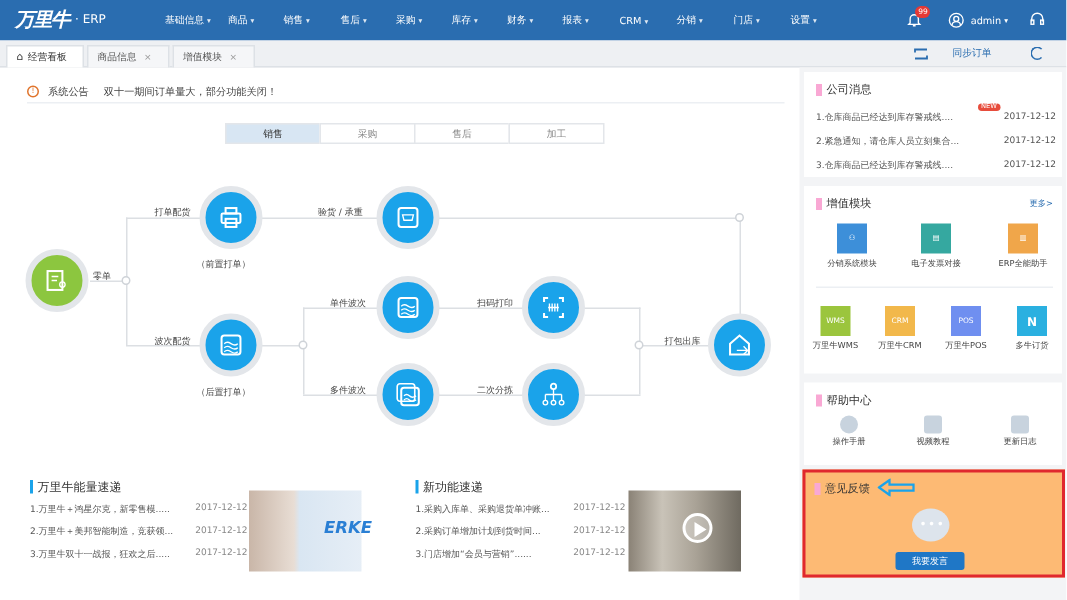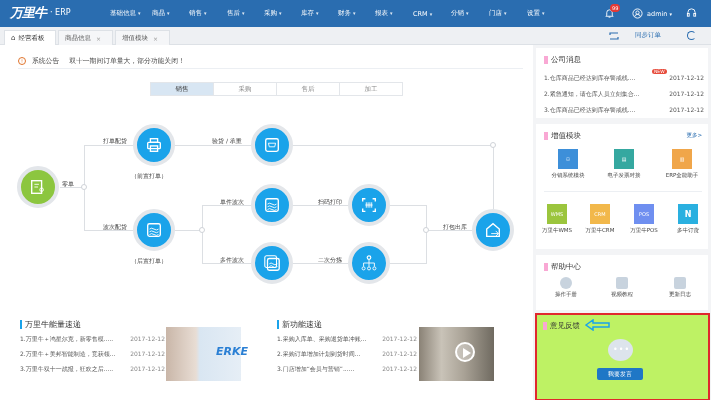--- a/index.html
+++ b/index.html
@@ -39,21 +39,21 @@
   .news-row .d { color: #888; margin-left: 4px; }
   .thumb { position: absolute; top: 327px; width: 75px; height: 54px; }
   .side { position: absolute; left: 533px; top: 45px; width: 178px; height: 355px; background: #f3f4f6; }
   .panel { position: absolute; left: 3px; background: #fff; width: 172px; }
   .ptitle { position: absolute; left: 8px; top: 8px; font-size: 7.5px; color: #333; border-left: 4px solid #f9a8d4; padding-left: 3px; line-height: 8px; }
   .msg { position: absolute; left: 8px; font-size: 6px; color: #555; width: 160px; display: flex; justify-content: space-between; white-space: nowrap; }
   .new-tag { background: #e74c3c; color: #fff; font-size: 4.5px; padding: 0 2px; border-radius: 3px; position: absolute; left: 108px; top: -5px; }
   .mod { position: absolute; text-align: center; font-size: 5.5px; color: #444; white-space: nowrap; }
   .mod .ic { width: 20px; height: 20px; margin: 0 auto 3px; display: flex; align-items: center; justify-content: center; color: #fff; font-size: 5px; }
   .help .ic { width: 12px; height: 12px; margin: 0 auto 2px; background: #c8d3de; border-radius: 2px; }
-  .feedback { position: absolute; left: 535px; top: 313px; width: 175px; height: 88px; border: 2px solid #e0282e; background: #bef264; }
+  .feedback { position: absolute; left: 535px; top: 313px; width: 175px; height: 72px; border: 2px solid #e0282e; background: #fdba74; }
   .fb-btn { position: absolute; left: 60px; top: 53px; width: 46px; height: 12px; background: #1f77c6; color: #fff; font-size: 6px; border-radius: 2px; display: flex; align-items: center; justify-content: center; }
   .bubble { position: absolute; left: 71px; top: 24px; width: 25px; height: 22px; background: #dde4ec; border-radius: 50%; }
 </style>
 </head>
 <body>
 
 <div class="topbar">
   <span class="logo">万里牛</span>
   <span class="logo-sub">· ERP</span>
   <div class="nav">

